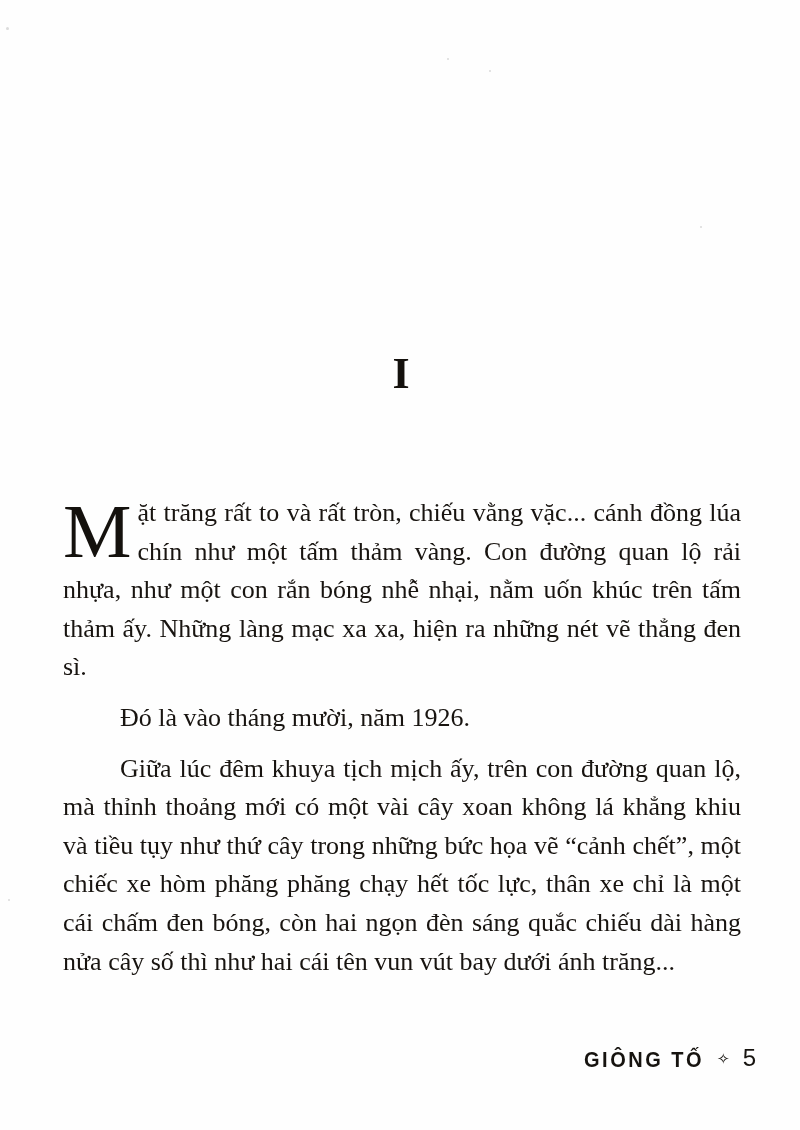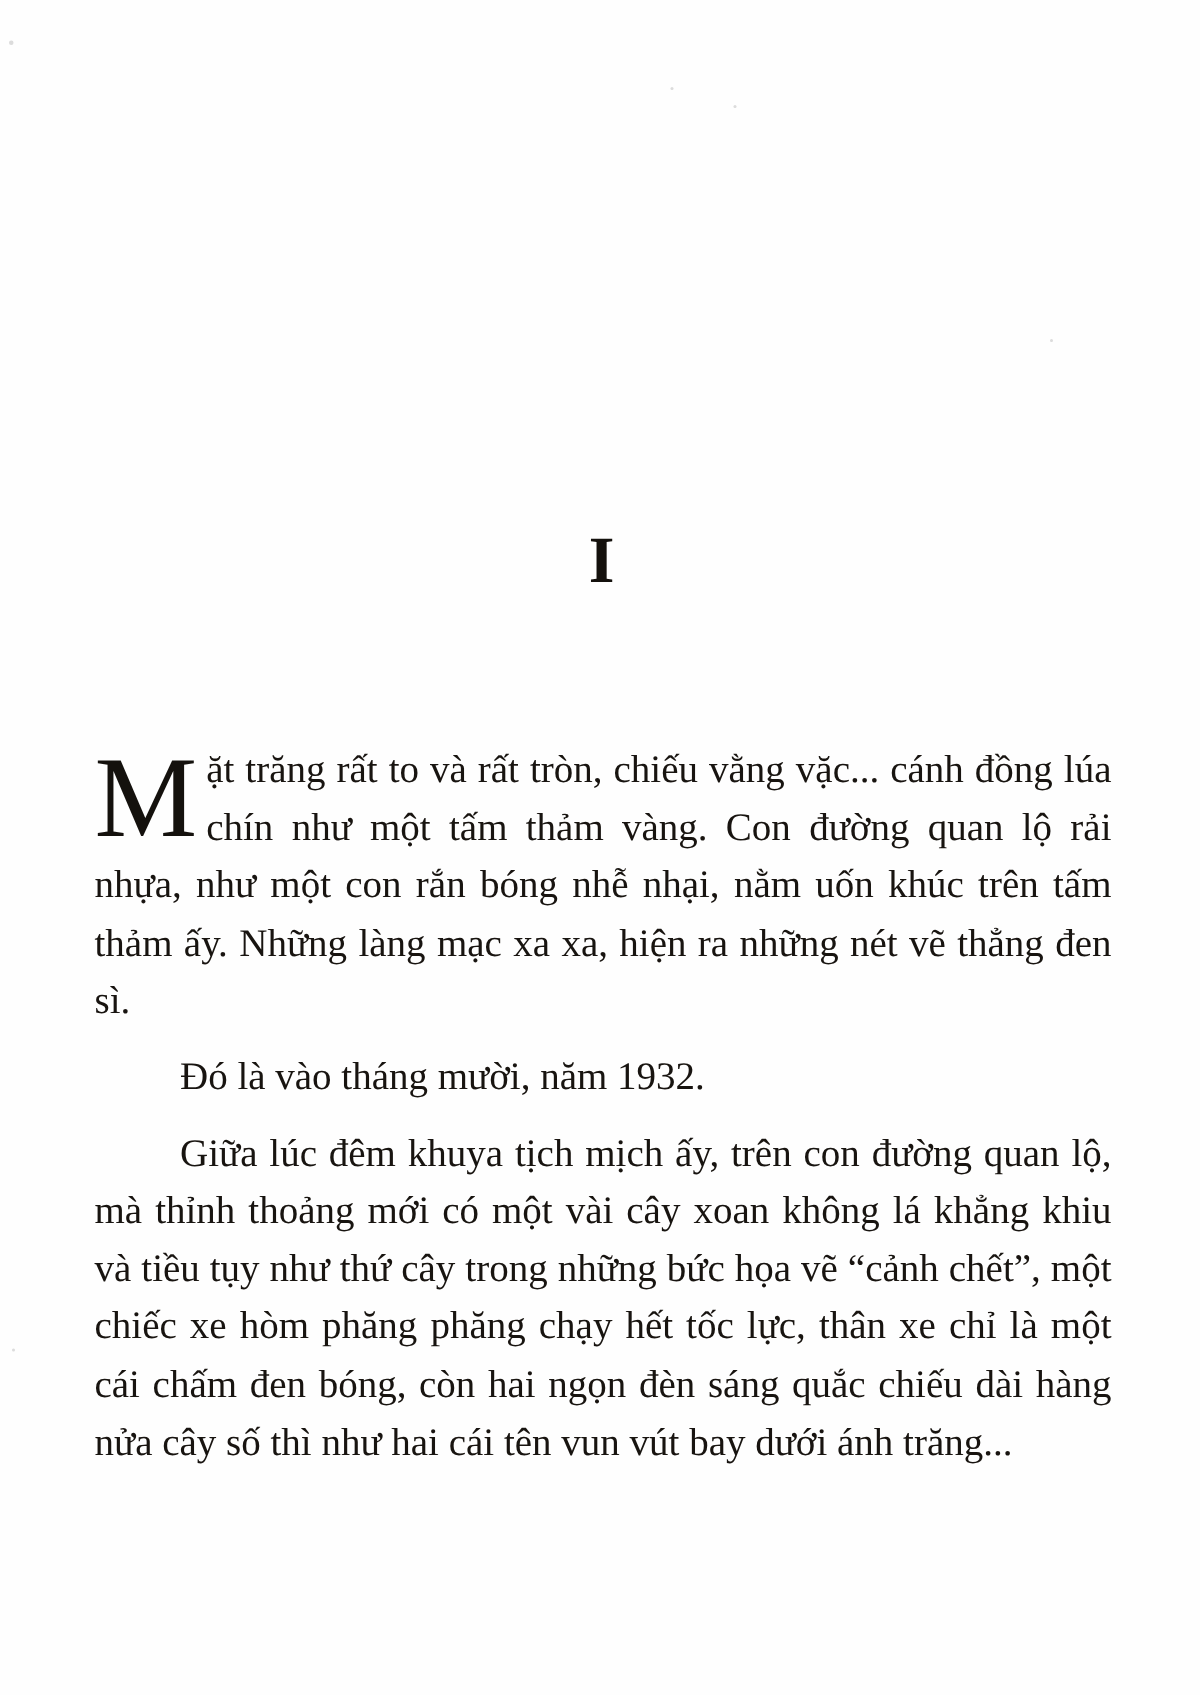--- a/index.html
+++ b/index.html
@@ -102,19 +102,24 @@
   <span class="speck s2"></span>
   <span class="speck s3"></span>
   <span class="speck s4"></span>
   <span class="speck s5"></span>
 
   <div class="chapter-heading">I</div>
 
   <div class="body-text">
     <p class="para"><span class="dropcap">M</span><span>ặt trăng rất to và rất tròn, chiếu vằng vặc... cánh đồng lúa chín như một tấm thảm vàng. Con đường quan lộ rải nhựa, như một con rắn bóng nhễ nhại, nằm uốn khúc trên tấm thảm ấy. Những làng mạc xa xa, hiện ra những nét vẽ thẳng đen sì.</span></p>
 
-    <p class="para indented">Đó là vào tháng mười, năm 1932.</p>
+    <p class="para indented">Đó là vào tháng mười, năm 1926.</p>
 
     <p class="para indented">Giữa lúc đêm khuya tịch mịch ấy, trên con đường quan lộ, mà thỉnh thoảng mới có một vài cây xoan không lá khẳng khiu và tiều tụy như thứ cây trong những bức họa vẽ “cảnh chết”, một chiếc xe hòm phăng phăng chạy hết tốc lực, thân xe chỉ là một cái chấm đen bóng, còn hai ngọn đèn sáng quắc chiếu dài hàng nửa cây số thì như hai cái tên vun vút bay dưới ánh trăng...</p>
   </div>
 
+  <div class="page-footer">
+    <span class="running-title">GIÔNG TỐ</span>
+    <span class="footer-diamond">✧</span>
+    <span class="page-number">5</span>
+  </div>
 
 </div>
 
 </body></html>

